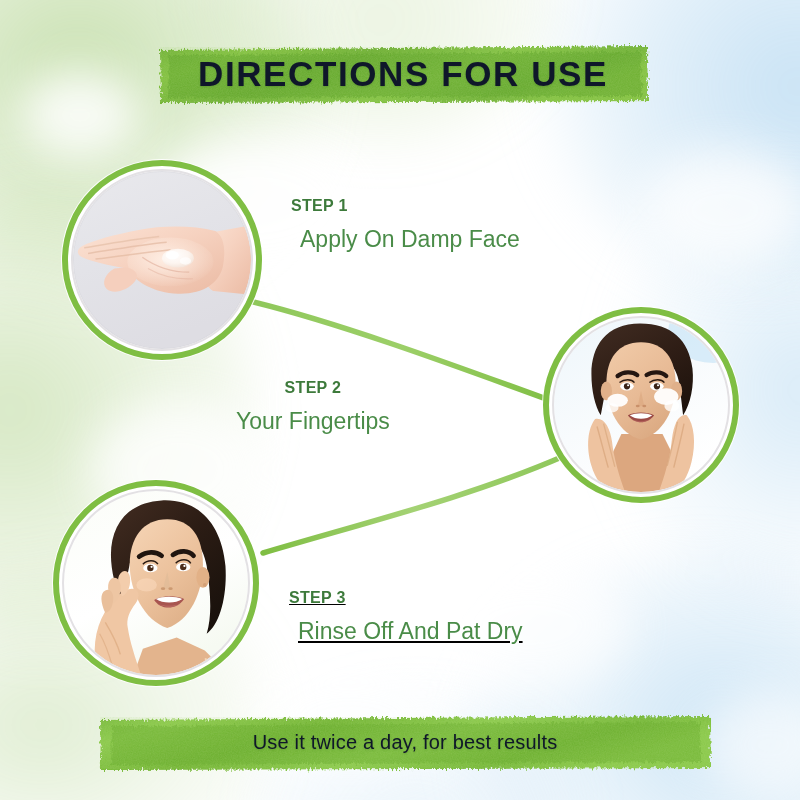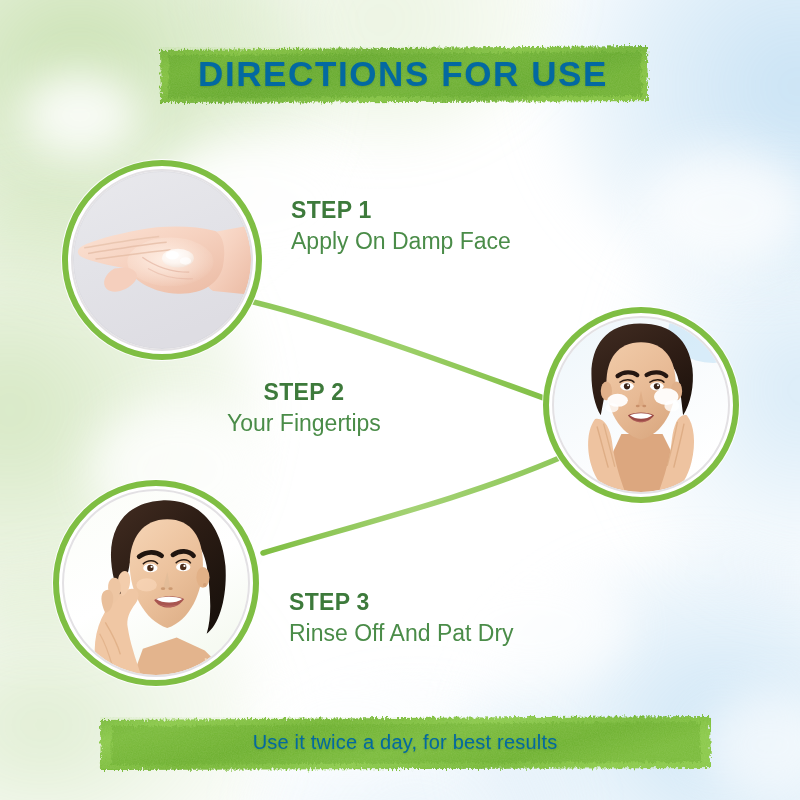--- a/index.html
+++ b/index.html
@@ -118,21 +118,21 @@
     display: flex;
     align-items: center;
     justify-content: center;
   }
   .banner .stroke {
     position: absolute;
     inset: 0;
   }
   .banner .label {
     position: relative;
-    color: #0369a1;
+    color: #0f172a;
     text-align: center;
     white-space: nowrap;
     text-shadow: 0 1px 2px rgba(60,110,30,0.30);
   }
 
   #title-banner { left: 155px; top: 41px; width: 496px; height: 66px; }
   #title-banner .label {
     font-size: 35px;
     font-weight: bold;
     letter-spacing: 1.6px;
@@ -183,38 +183,38 @@
   #circle-1 { left: 62px;  top: 160px; width: 200px; height: 200px; }
   #circle-2 { left: 543px; top: 307px; width: 196px; height: 196px; }
   #circle-3 { left: 53px;  top: 480px; width: 206px; height: 206px; }
 
   
   .step {
     position: absolute;
   }
   .step-title {
     color: #3d7a3b;
-    font-size: 23px;
+    font-size: 16px;
     font-weight: bold;
     letter-spacing: .3px;
     line-height: 1.15;
     margin: 0 0 3px 0;
   }
   .step-desc {
     color: #4a8c48;
     font-size: 23px;
     font-weight: normal;
     line-height: 1.32;
-    margin: 0;
+    margin: 9px;
   }
   .step-desc span { display: block; }
 
   #step-1 { left: 291px; top: 197px; }
   #step-2 { left: 227px; top: 379px; text-align: center; }
-  #step-3 { left: 289px; top: 589px; }
+  #step-3 { left: 289px; top: 589px; text-decoration: underline; }
 </style>
 </head>
 <body>
 
 <div id="poster">
 
   <div class="bg-layer">
     <div class="wash wash-green-tl"></div>
     <div class="wash wash-green-l"></div>
     <div class="wash wash-green-bl"></div>

